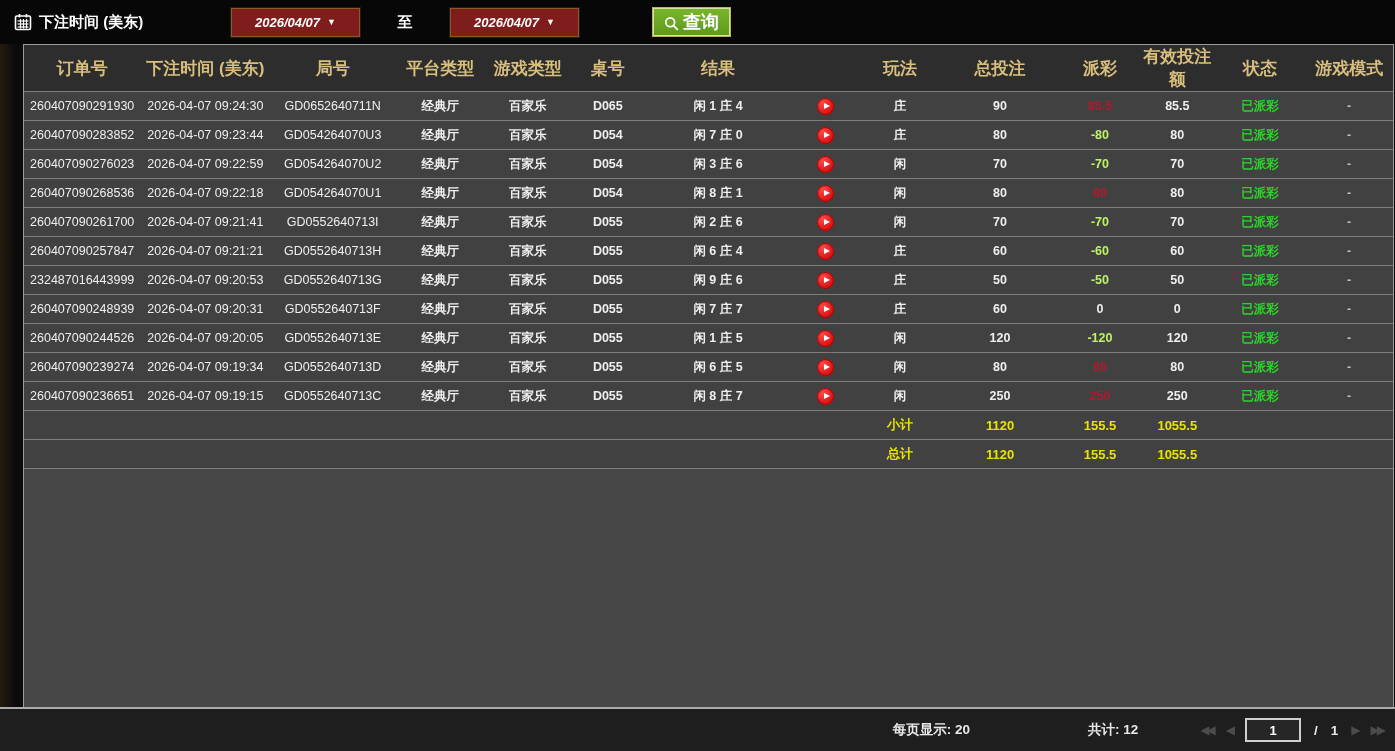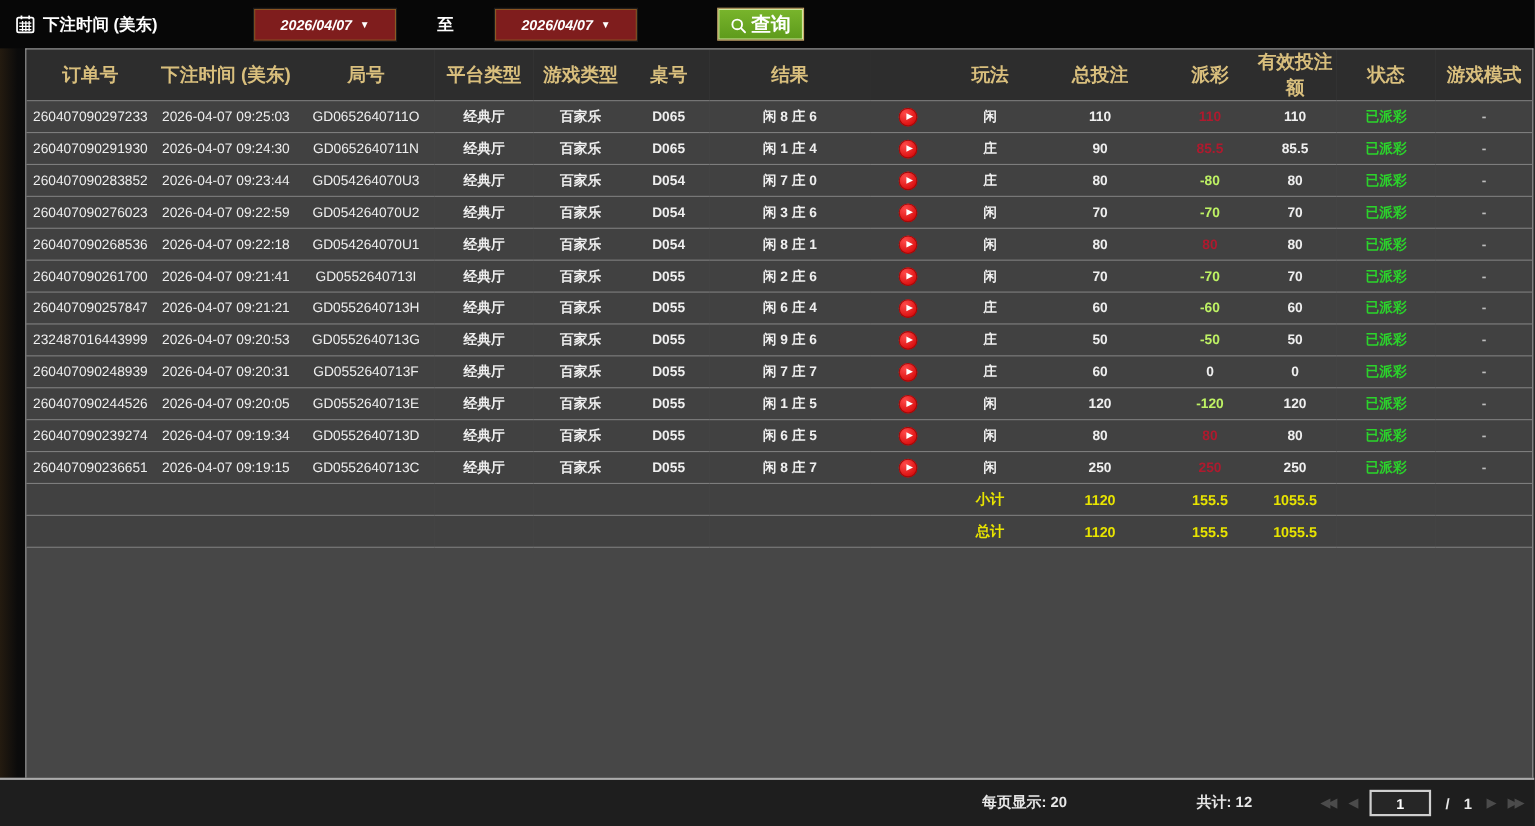--- a/index.html
+++ b/index.html
@@ -177,36 +177,20 @@
         <th></th>
         <th>玩法</th>
         <th>总投注</th>
         <th>派彩</th>
         <th>有效投注额</th>
         <th>状态</th>
         <th>游戏模式</th>
       </tr>
     </thead>
     <tbody id="rows-body">
-  <tr class="data-row">
-    <td>260407090297233</td>
-    <td>2026-04-07 09:25:03</td>
-    <td>GD0652640711O</td>
-    <td>经典厅</td>
-    <td>百家乐</td>
-    <td>D065</td>
-    <td>闲 8 庄 6</td>
-    <td><span class="play-btn"></span></td>
-    <td>闲</td>
-    <td>110</td>
-    <td class="tone-red">110</td>
-    <td>110</td>
-    <td class="status-cell">已派彩</td>
-    <td class="mode-cell">-</td>
-  </tr>
 
   <tr class="data-row">
     <td>260407090291930</td>
     <td>2026-04-07 09:24:30</td>
     <td>GD0652640711N</td>
     <td>经典厅</td>
     <td>百家乐</td>
     <td>D065</td>
     <td>闲 1 庄 4</td>
     <td><span class="play-btn"></span></td>

